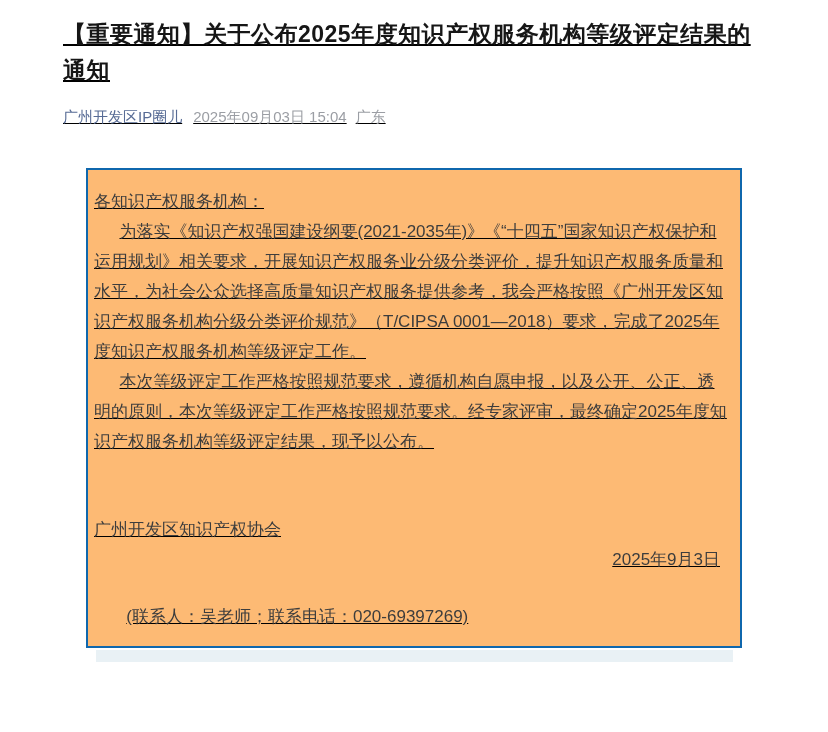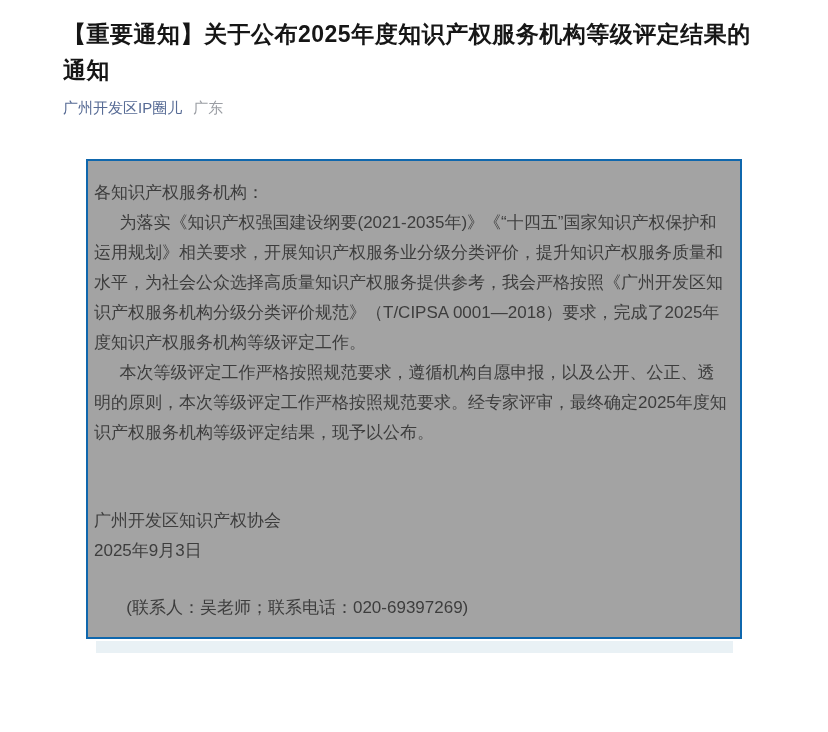--- a/index.html
+++ b/index.html
@@ -10,59 +10,60 @@
     --body:#3d3d3d;
     --shadow:#e9f1f5;
   }
   *{margin:0;padding:0;box-sizing:border-box;}
   html,body{background:#ffffff;}
   body{
     width:828px;height:732px;overflow:hidden;
     font-family:"Liberation Sans","DejaVu Sans",sans-serif;
     -webkit-font-smoothing:antialiased;
   }
-  .article{padding:16px 63px 0 63px;}
+  .article{padding:16px 63px 0 63px;text-decoration:underline;}
   .title{
     font-size:23px;line-height:36px;font-weight:bold;color:var(--title);
     letter-spacing:0.5px;
   }
   .byline{
-    margin-top:9px;font-size:15px;line-height:21px;
+    margin-top:18px;font-size:15px;line-height:21px;
     display:flex;align-items:baseline;gap:11px;white-space:nowrap;
   }
   .account{color:var(--link);cursor:pointer;font-weight:500;}
   .meta{color:var(--meta);}
   .meta + .meta{margin-left:-2px;}
   .notice-box{
     margin-top:41px;margin-left:23px;width:656px;
     border:2px solid var(--accent);
     padding:17px 10px 14px 6px;
     font-size:17px;line-height:30px;color:var(--body);
-    background:#a3a3a3;
+    background:#fdba74;
   }
   .notice-box p{margin:0;}
   .indent{text-indent:1.5em;}
   .attachment{text-indent:2em;margin-top:40px !important;}
   .sig-org{text-align:left;margin-top:58px !important;padding-right:4px;}
-  .sig-date{padding-right:10px;}
+  .sig-date{text-align:right;padding-right:10px;}
   .contact{text-indent:1.9em;margin-top:27px !important;}
   .shadow-strip{
     margin-left:33px;margin-top:2px;width:637px;height:12px;
     background:var(--shadow);
   }
 </style>
 </head>
 <body>
 
 <div class="article">
 
   <h1 class="title">【重要通知】关于公布2025年度知识产权服务机构等级评定结果的通知</h1>
 
   <div class="byline">
     <span class="account">广州开发区IP圈儿</span>
+    <span class="meta">2025年09月03日 15:04</span>
     <span class="meta">广东</span>
   </div>
 
   <div class="notice-box">
     <p>各知识产权服务机构：</p>
     <p class="indent">为落实《知识产权强国建设纲要(2021-2035年)》《“十四五”国家知识产权保护和运用规划》相关要求，开展知识产权服务业分级分类评价，提升知识产权服务质量和水平，为社会公众选择高质量知识产权服务提供参考，我会严格按照《广州开发区知识产权服务机构分级分类评价规范》（T/CIPSA 0001—2018）要求，完成了2025年度知识产权服务机构等级评定工作。</p>
     <p class="indent">本次等级评定工作严格按照规范要求，遵循机构自愿申报，以及公开、公正、透明的原则，本次等级评定工作严格按照规范要求。经专家评审，最终确定2025年度知识产权服务机构等级评定结果，现予以公布。</p>
     <p class="sig-org">广州开发区知识产权协会</p>
     <p class="sig-date">2025年9月3日</p>
     <p class="contact">(联系人：吴老师；联系电话：020-69397269)</p>

